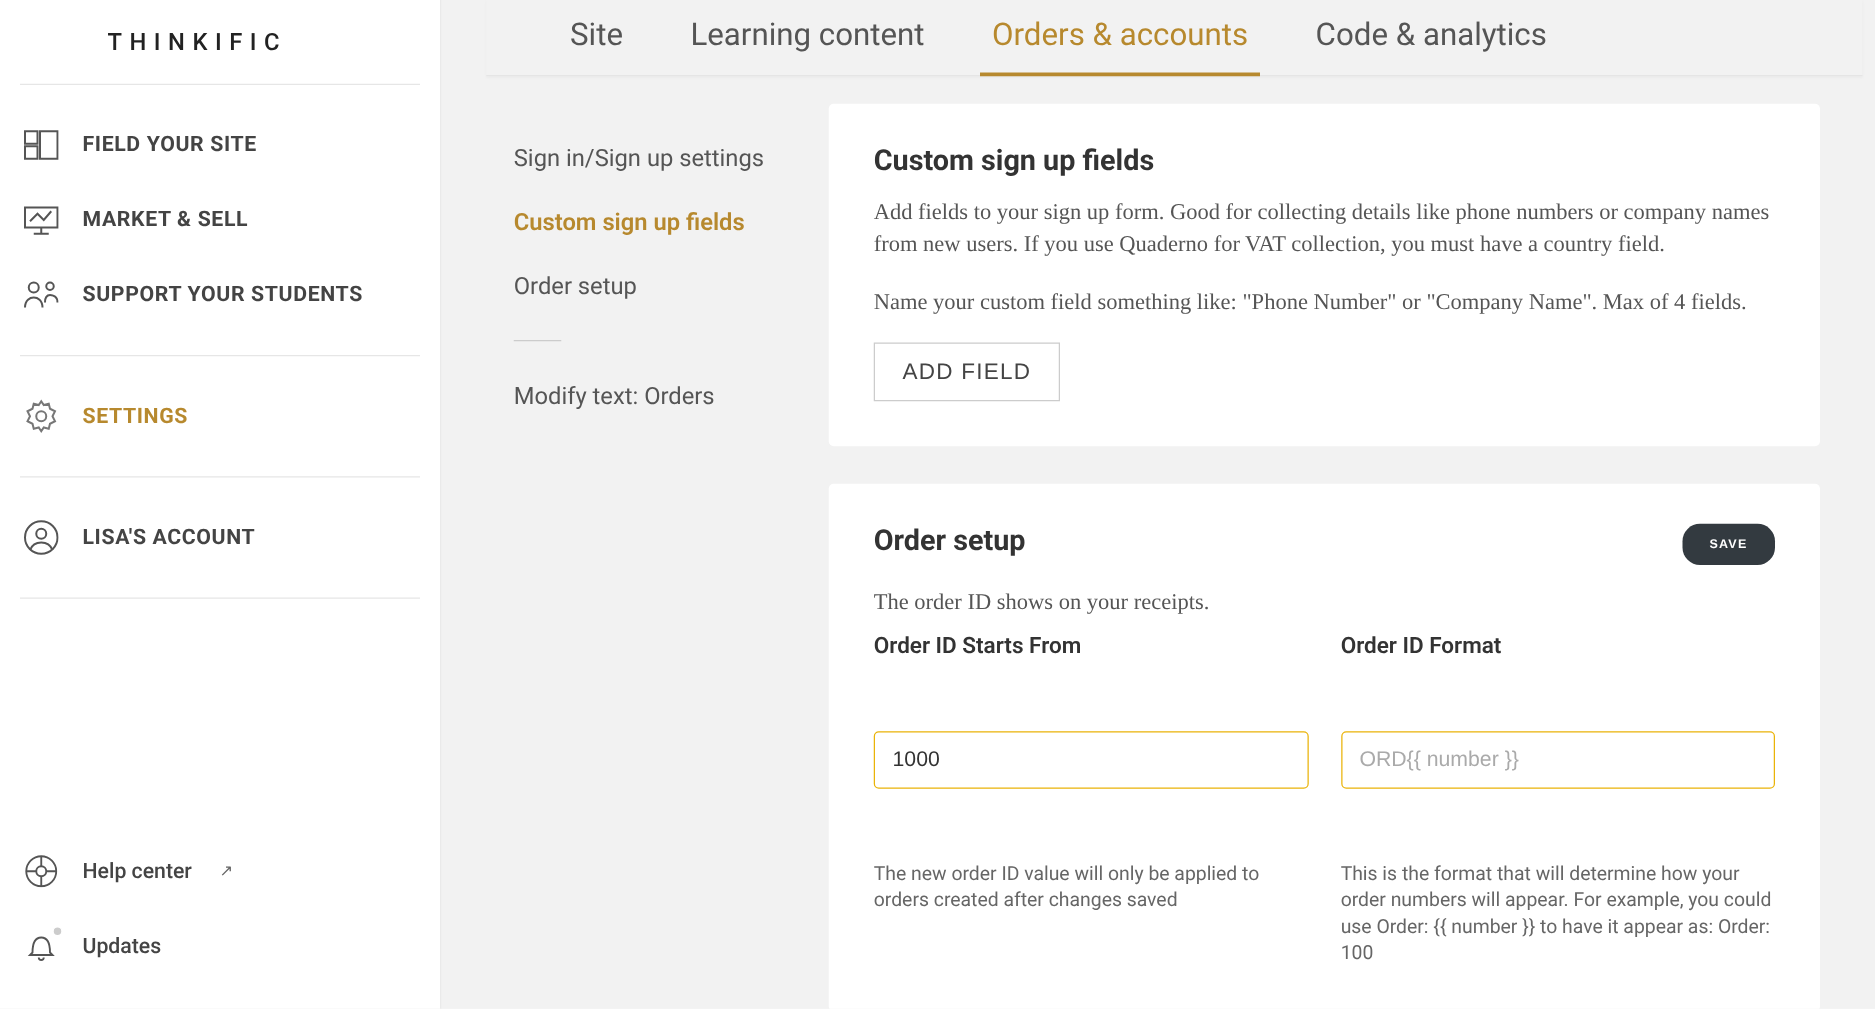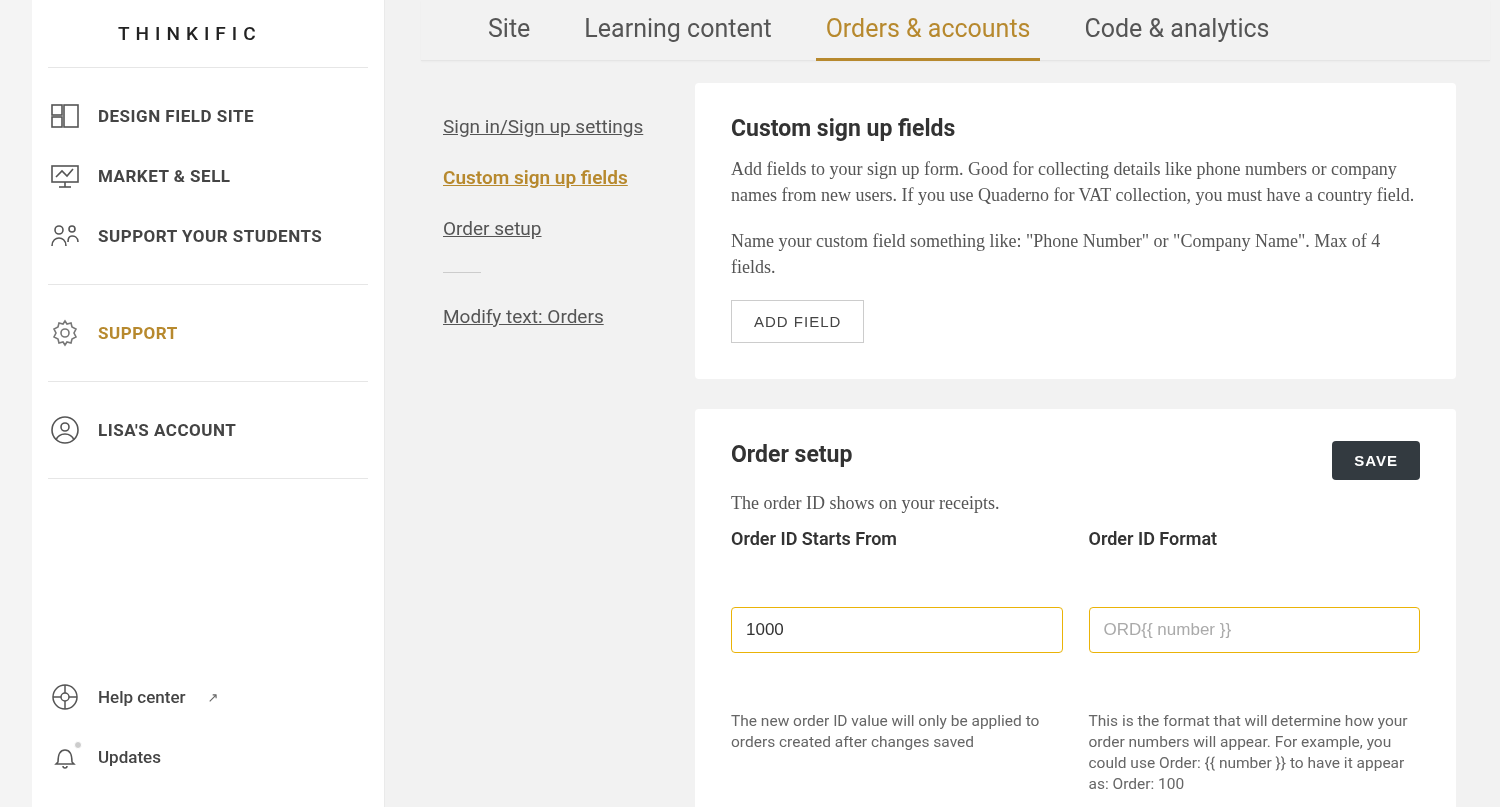--- a/index.html
+++ b/index.html
@@ -4,21 +4,21 @@
 <style>
   * { box-sizing: border-box; margin: 0; padding: 0; }
   body {
     font-family: -apple-system, BlinkMacSystemFont, "Segoe UI", Roboto, Helvetica, Arial, sans-serif;
     color: #333;
     background: #f4f4f4;
     width: 1500px;
     height: 807px;
     overflow: hidden;
   }
-  .app { display: flex; height: 100%; padding-left: 32px; }
+  .app { display: flex; height: 100%; }
   
   .sidebar {
     width: 352px;
     background: #fff;
     display: flex;
     flex-direction: column;
     padding: 0;
   }
   .logo {
     padding: 22px 16px 22px 86px;
@@ -120,21 +120,20 @@
   }
   .subnav {
     width: 310px;
     padding: 40px 0 0 58px;
   }
   .sub-item {
     font-size: 19px;
     color: #555;
     padding: 14px 0;
     cursor: pointer;
-    text-decoration: underline;
   }
   .sub-item.active { color: #b7892e; font-weight: 600; }
   .sub-divider {
     width: 38px;
     height: 1px;
     background: #ccc;
     margin: 18px 0;
   }
   .panels {
     flex: 1;
@@ -159,41 +158,41 @@
     line-height: 1.45;
     color: #555;
     margin-bottom: 20px;
     font-family: Liberation Serif, serif;
   }
   .btn-outline {
     display: inline-block;
     border: 1px solid #ccc;
     background: #fff;
     padding: 12px 22px;
-    font-size: 15px;
+    font-size: 18px;
     letter-spacing: 1px;
     font-weight: 500;
     color: #444;
     cursor: pointer;
   }
   .card-header {
     display: flex;
     justify-content: space-between;
     align-items: flex-start;
     margin-bottom: 8px;
   }
   .btn-save {
     background: #333a40;
     color: #fff;
     border: none;
     padding: 11px 22px;
-    font-size: 15px;
+    font-size: 10px;
     font-weight: 600;
     letter-spacing: 1px;
-    border-radius: 4px;
+    border-radius: 14px;
     cursor: pointer;
   }
   .form-row {
     display: flex;
     gap: 26px;
     margin-top: 12px;
   }
   .field {
     flex: 1;
     display: flex;
@@ -232,21 +231,21 @@
     <hr>
     <div class="sidebar-group">
       <div class="side-item">
         <span class="icon">
           <svg width="28" height="24" viewBox="0 0 28 24" fill="none" stroke="currentColor" stroke-width="1.6">
             <rect x="1" y="1" width="10" height="10"></rect>
               <rect x="1" y="13" width="10" height="10"></rect>
               <rect x="13" y="1" width="14" height="22"></rect>
           </svg>
         </span>
-        <span class="label">DESIGN FIELD SITE</span>
+        <span class="label">FIELD YOUR SITE</span>
       </div>
       <div class="side-item">
         <span class="icon">
           <svg width="28" height="24" viewBox="0 0 28 24" fill="none" stroke="currentColor" stroke-width="1.6">
             <rect x="1" y="2" width="26" height="16"></rect>
               <line x1="14" y1="18" x2="14" y2="23"></line>
               <line x1="8" y1="23" x2="20" y2="23"></line>
               <polyline points="5,13 11,7 16,12 22,5"></polyline>
           </svg>
         </span>
@@ -266,21 +265,21 @@
     </div>
     <hr>
     <div class="sidebar-group">
       <div class="side-item active">
         <span class="icon">
           <svg width="28" height="28" viewBox="0 0 28 28" fill="none" stroke="currentColor" stroke-width="1.6">
             <circle cx="14" cy="14" r="4"></circle>
             <path d="M14 2 L16 5 L20 4 L21 8 L25 10 L23 14 L25 18 L21 20 L20 24 L16 23 L14 26 L12 23 L8 24 L7 20 L3 18 L5 14 L3 10 L7 8 L8 4 L12 5 Z"></path>
           </svg>
         </span>
-        <span class="label">SUPPORT</span>
+        <span class="label">SETTINGS</span>
       </div>
     </div>
     <hr>
     <div class="sidebar-group">
       <div class="side-item">
         <span class="icon">
           <svg width="28" height="28" viewBox="0 0 28 28" fill="none" stroke="currentColor" stroke-width="1.6">
             <circle cx="14" cy="14" r="13"></circle>
               <circle cx="14" cy="11" r="4"></circle>
               <path d="M5 24 C7 19 11 18 14 18 C17 18 21 19 23 24"></path>

